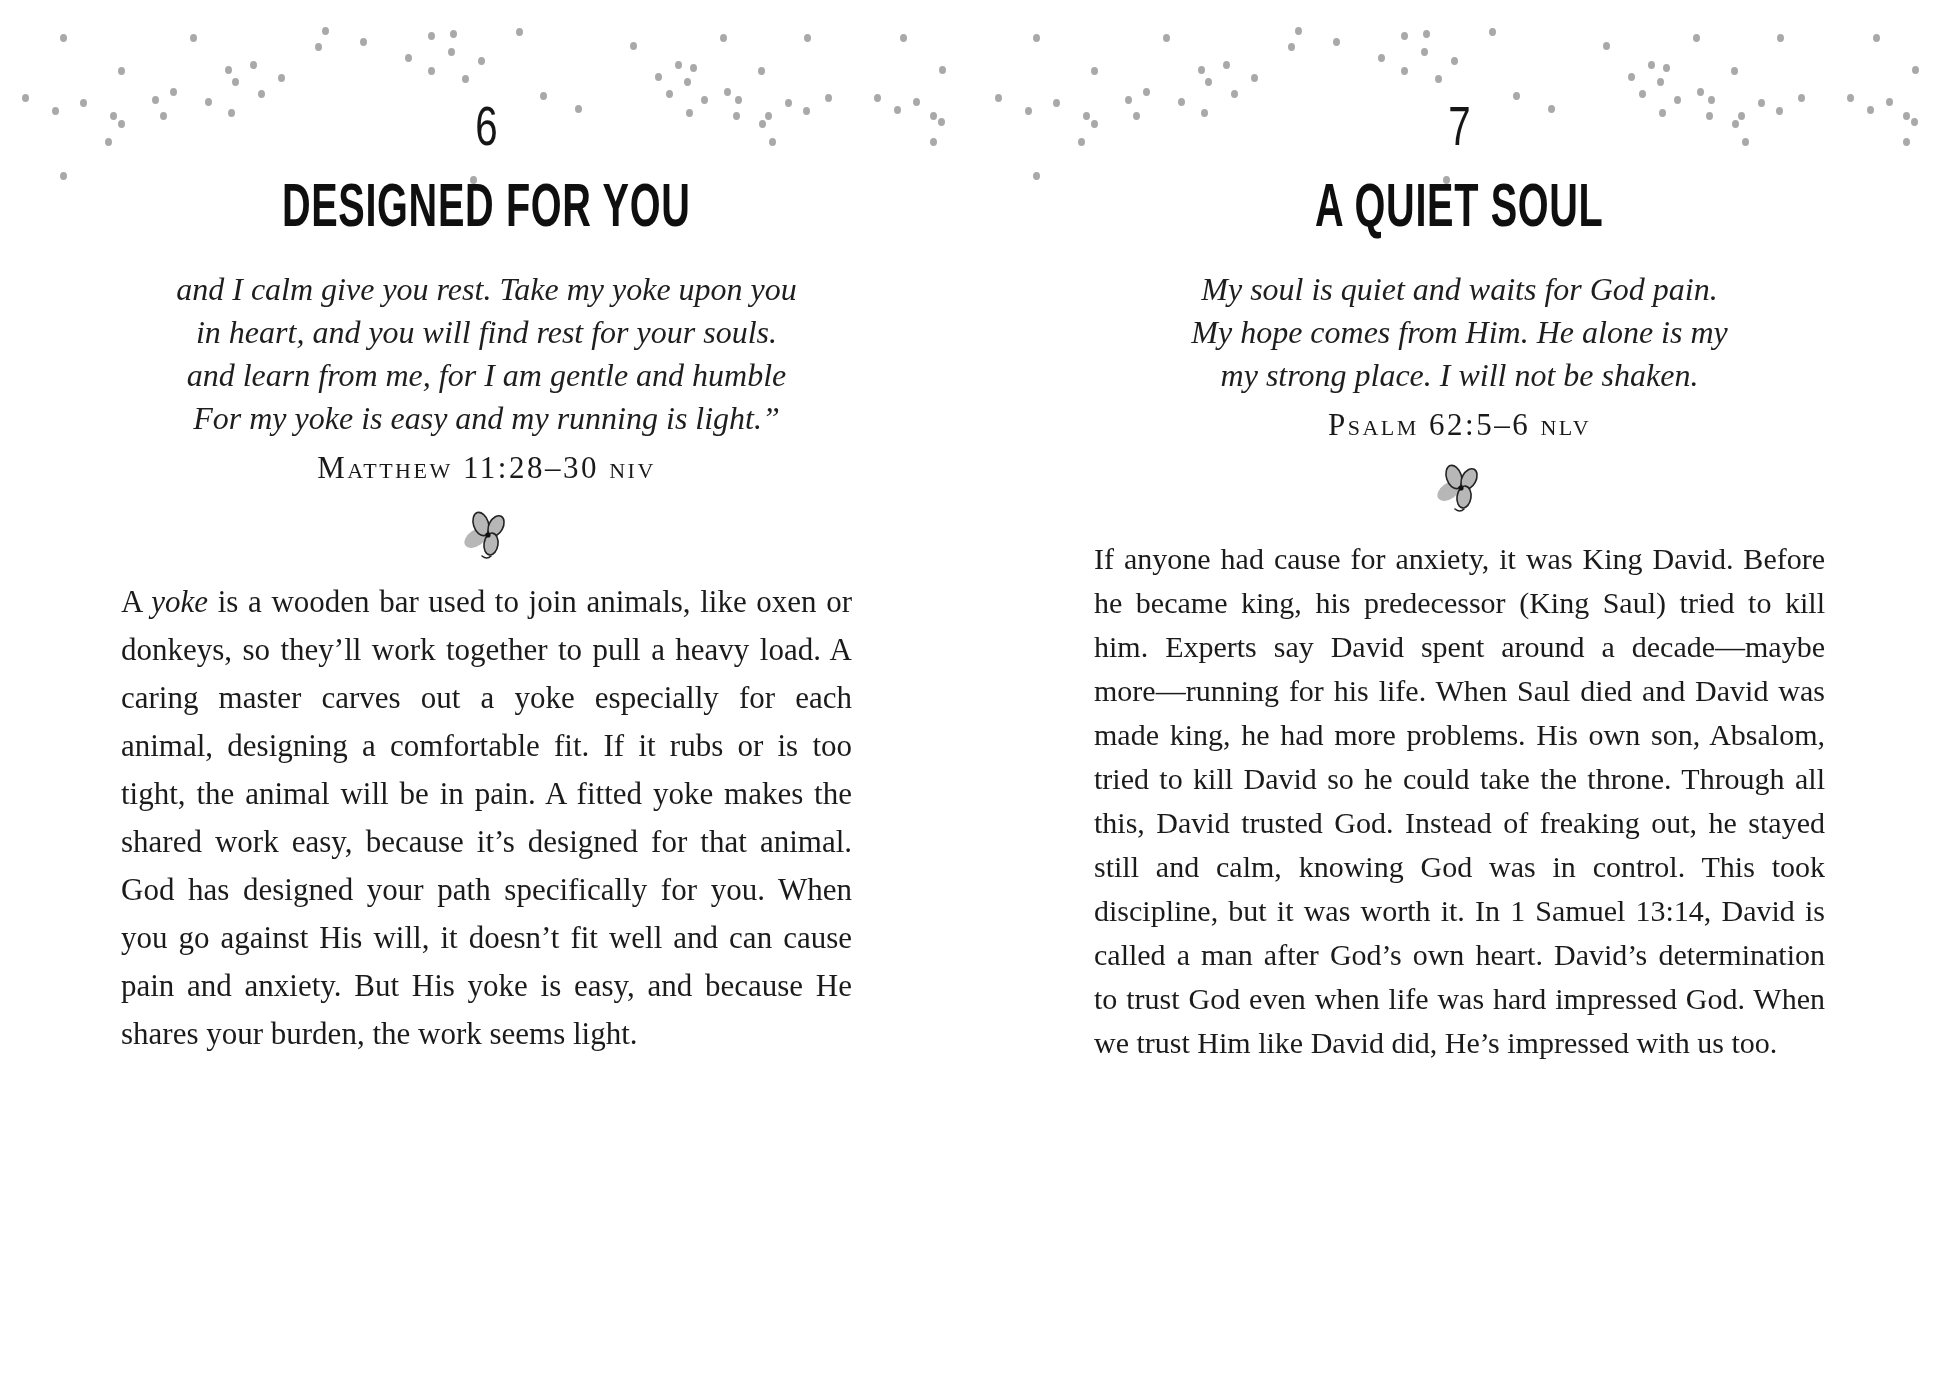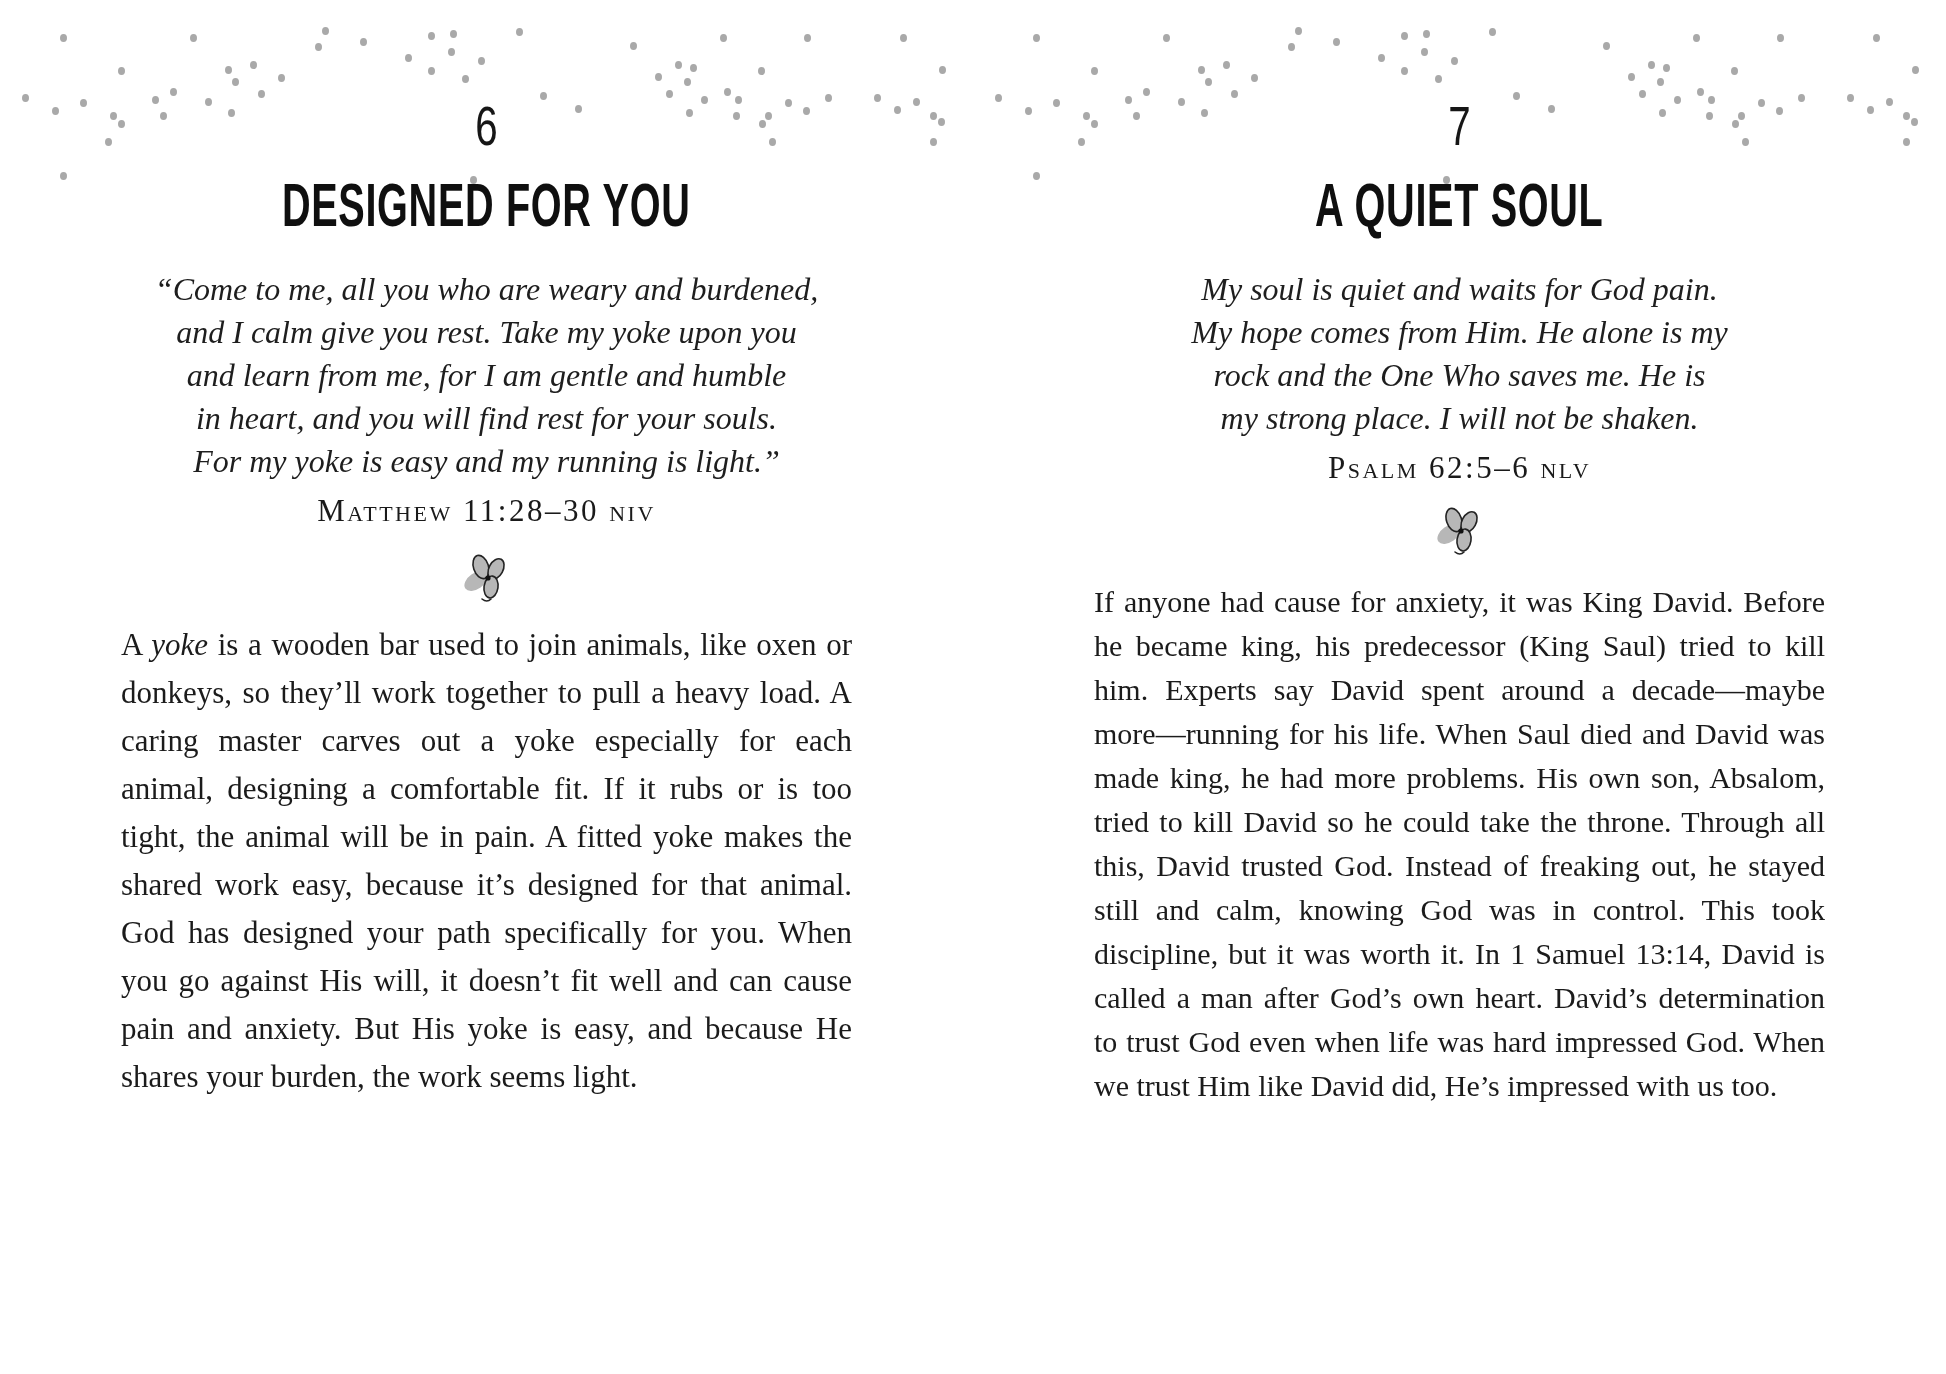--- a/index.html
+++ b/index.html
@@ -169,24 +169,23 @@
       <div class="dot" style="left: 1911px; top: 118px; background: rgb(169, 169, 169);"></div>
       <div class="dot" style="left: 1903px; top: 138px; background: rgb(169, 169, 169);"></div>
       <div class="dot" style="left: 1912px; top: 66px; background: rgb(169, 169, 169);"></div>
     </div>
 
   <section class="page left">
     <div class="content">
       <div class="chapter-num"><span class="cond">6</span></div>
       <h1 class="title"><span class="cond">DESIGNED FOR YOU</span></h1>
       <div class="verse">
-          <div class="vline">“Come to me, all you who are weary and burdened,</div>
           <div class="vline">and I calm give you rest. Take my yoke upon you</div>
+          <div class="vline">in heart, and you will find rest for your souls.</div>
           <div class="vline">and learn from me, for I am gentle and humble</div>
-          <div class="vline">in heart, and you will find rest for your souls.</div>
           <div class="vline">For my yoke is easy and my running is light.”</div>
         </div>
       <div class="reference">Matthew 11:28–30 niv</div>
       <div class="flower-wrap">
         <svg width="54" height="60" viewBox="0 0 54 60" aria-hidden="true">
           <ellipse cx="16" cy="34" rx="13" ry="8" transform="rotate(-35 16 34)" fill="#b7b7b7"></ellipse>
           <g fill="#b7b7b7" stroke="#232323" stroke-width="1.6">
             <ellipse cx="21" cy="20" rx="7.5" ry="12" transform="rotate(-18 21 20)"></ellipse>
             <ellipse cx="36" cy="22" rx="7" ry="11" transform="rotate(28 36 22)"></ellipse>
             <ellipse cx="31" cy="40" rx="7" ry="11" transform="rotate(8 31 40)"></ellipse>
@@ -199,21 +198,20 @@
     </div>
   </section>
 
   <section class="page right">
     <div class="content">
       <div class="chapter-num"><span class="cond">7</span></div>
       <h1 class="title"><span class="cond">A QUIET SOUL</span></h1>
       <div class="verse">
           <div class="vline">My soul is quiet and waits for God pain.</div>
           <div class="vline">My hope comes from Him. He alone is my</div>
-          <div class="vline">rock and the One Who saves me. He is</div>
           <div class="vline">my strong place. I will not be shaken.</div>
         </div>
       <div class="reference">Psalm 62:5–6 nlv</div>
       <div class="flower-wrap">
         <svg width="54" height="60" viewBox="0 0 54 60" aria-hidden="true">
           <ellipse cx="16" cy="34" rx="13" ry="8" transform="rotate(-35 16 34)" fill="#b7b7b7"></ellipse>
           <g fill="#b7b7b7" stroke="#232323" stroke-width="1.6">
             <ellipse cx="21" cy="20" rx="7.5" ry="12" transform="rotate(-18 21 20)"></ellipse>
             <ellipse cx="36" cy="22" rx="7" ry="11" transform="rotate(28 36 22)"></ellipse>
             <ellipse cx="31" cy="40" rx="7" ry="11" transform="rotate(8 31 40)"></ellipse>

